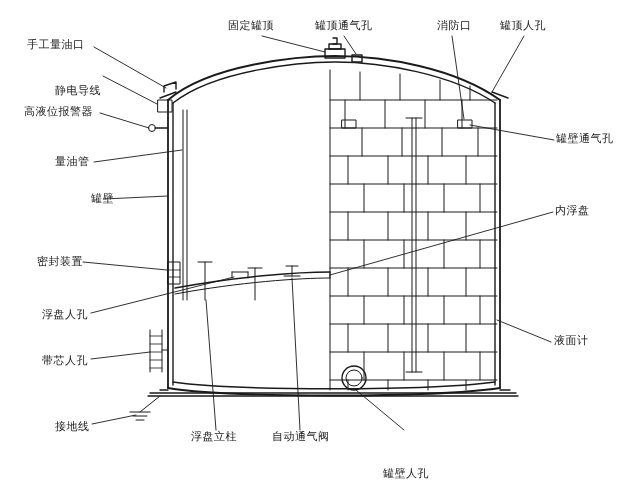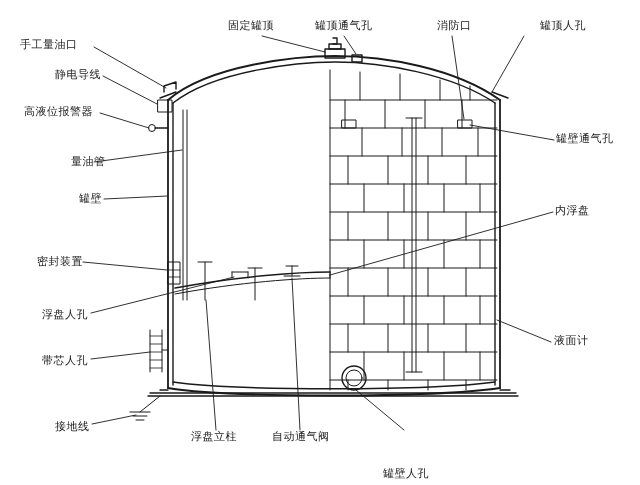--- a/index.html
+++ b/index.html
@@ -235,30 +235,30 @@
 
         <path d="M216,430 L206,300"></path>
 
         <path d="M300,430 L292,278"></path>
 
         <path d="M404,430 L356,390"></path>
       </g>
     </g>
   </svg>
 
-  <div class="lbl" style="left:20px;  top:38px;">手工量油口</div>
+  <div class="lbl" style="left:27px;  top:38px;">手工量油口</div>
   <div class="lbl" style="left:228px; top:19px;">固定罐顶</div>
   <div class="lbl" style="left:315px; top:19px;">罐顶通气孔</div>
   <div class="lbl" style="left:437px; top:19px;">消防口</div>
-  <div class="lbl" style="left:500px; top:19px;margin-left:40px;">罐顶人孔</div>
-  <div class="lbl" style="left:55px;  top:68px;">静电导线</div>
+  <div class="lbl" style="left:500px; top:19px;">罐顶人孔</div>
+  <div class="lbl" style="left:55px;  top:84px;">静电导线</div>
   <div class="lbl" style="left:24px;  top:105px;">高液位报警器</div>
   <div class="lbl" style="left:556px; top:132px;">罐壁通气孔</div>
-  <div class="lbl" style="left:55px;  top:155px;margin-left:16px;">量油管</div>
-  <div class="lbl" style="left:79px;  top:192px;">罐壁</div>
+  <div class="lbl" style="left:55px;  top:155px;">量油管</div>
+  <div class="lbl" style="left:91px;  top:192px;">罐壁</div>
   <div class="lbl" style="left:555px; top:204px;">内浮盘</div>
   <div class="lbl" style="left:37px;  top:255px;">密封装置</div>
   <div class="lbl" style="left:42px;  top:308px;">浮盘人孔</div>
   <div class="lbl" style="left:42px;  top:354px;">带芯人孔</div>
   <div class="lbl" style="left:554px; top:334px;">液面计</div>
   <div class="lbl" style="left:55px;  top:420px;">接地线</div>
   <div class="lbl" style="left:191px; top:430px;text-align:right;">浮盘立柱</div>
   <div class="lbl" style="left:272px; top:430px;">自动通气阀</div>
   <div class="lbl" style="left:383px; top:430px;margin-top:37px;">罐壁人孔</div>
 

